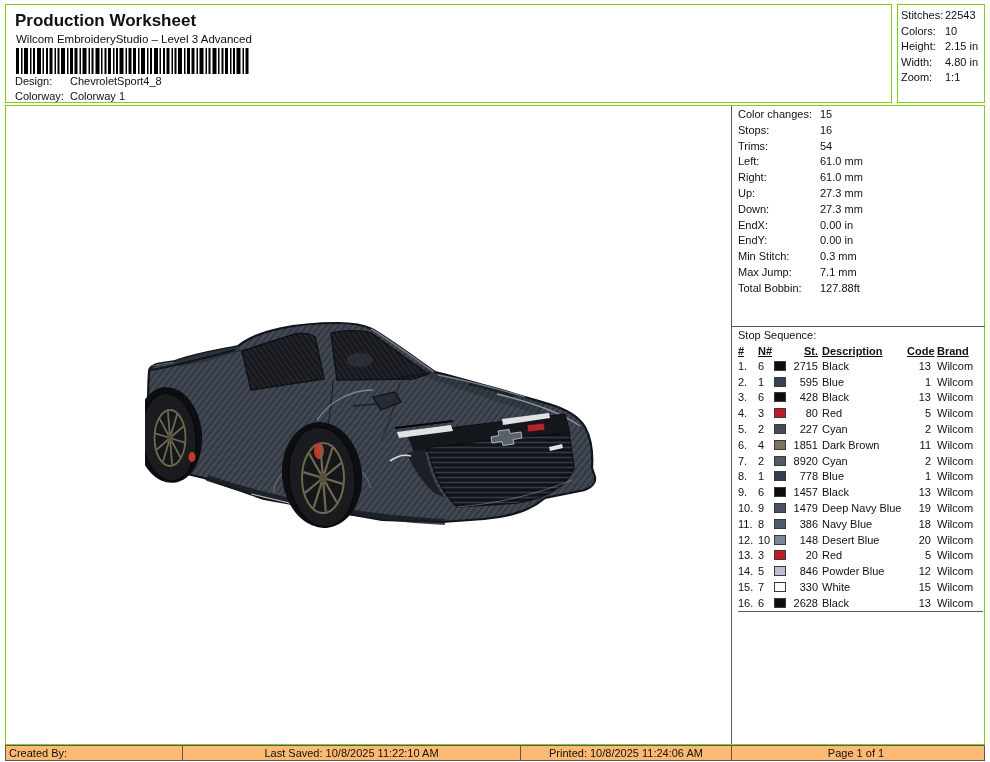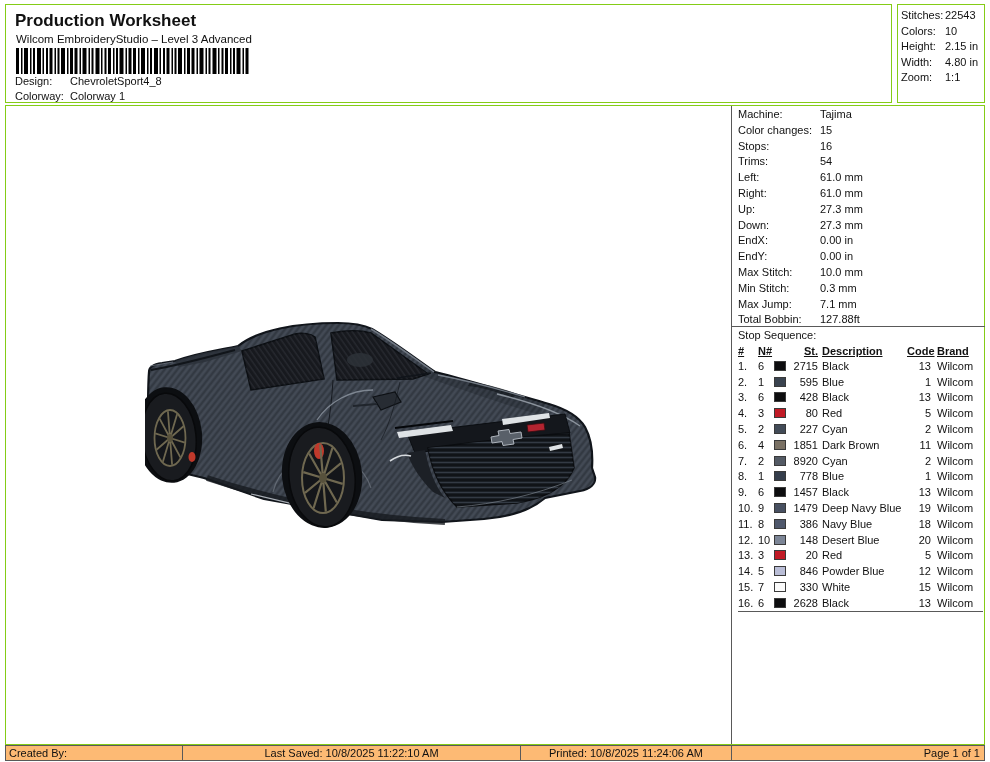--- a/index.html
+++ b/index.html
@@ -37,21 +37,21 @@
   .c-desc{flex:1;white-space:nowrap;}
   .c-code{width:24px;text-align:right;flex:none;}
   .c-brand{width:46px;margin-left:6px;flex:none;}
   .seq-end{border-bottom:1px solid #595959;}
 
   
   .fcell{position:absolute;top:745px;height:16px;border:1px solid #595959;box-sizing:border-box;
          line-height:14px;background:#fdba74;}
   .fc-left{padding-left:3px;}
   .fc-center{text-align:center;}
-  .fc-right{text-align:right;padding-right:4px;}
+  .fc-right{text-align:center;padding-right:4px;}
 
   .car-wrap{position:absolute;left:139px;top:214px;width:452px;height:208px;}
 </style>
 </head>
 <body>
 
 <div class="page">
 
   <div class="box" style="left:5px;top:4px;width:887px;height:99px;">
     <div class="hdr-title">Production Worksheet</div>
@@ -180,24 +180,20 @@
           <ellipse cx="174" cy="131" rx="5" ry="8" fill="#c0392b"></ellipse>
           <path d="M178,158 l19.7,5.9 M178,158 l13.9,24.5 M178,158 l2.8,33.7 M178,158 l-9.4,30 M178,158 l-18,14.9 M178,158 l-19.7,-5.9 M178,158 l-13.9,-24.5 M178,158 l-2.8,-33.7 M178,158 l9.4,-30 M178,158 l18,-14.9" stroke="#6f6850" stroke-width="2.2"></path>
           <ellipse cx="178" cy="158" rx="4" ry="5" fill="#57513c"></ellipse>
         </g>
       </svg>
     </div>
 
     <div class="rpanel">
       <div class="info-sec">
 
-          <div class="info-row">
-            <span class="k">Machine:</span>
-            <span>Tajima</span>
-          </div>
 
           <div class="info-row">
             <span class="k">Color changes:</span>
             <span>15</span>
           </div>
 
           <div class="info-row">
             <span class="k">Stops:</span>
             <span>16</span>
           </div>
@@ -230,24 +226,20 @@
           <div class="info-row">
             <span class="k">EndX:</span>
             <span>0.00 in</span>
           </div>
 
           <div class="info-row">
             <span class="k">EndY:</span>
             <span>0.00 in</span>
           </div>
 
-          <div class="info-row">
-            <span class="k">Max Stitch:</span>
-            <span>10.0 mm</span>
-          </div>
 
           <div class="info-row">
             <span class="k">Min Stitch:</span>
             <span>0.3 mm</span>
           </div>
 
           <div class="info-row">
             <span class="k">Max Jump:</span>
             <span>7.1 mm</span>
           </div>

